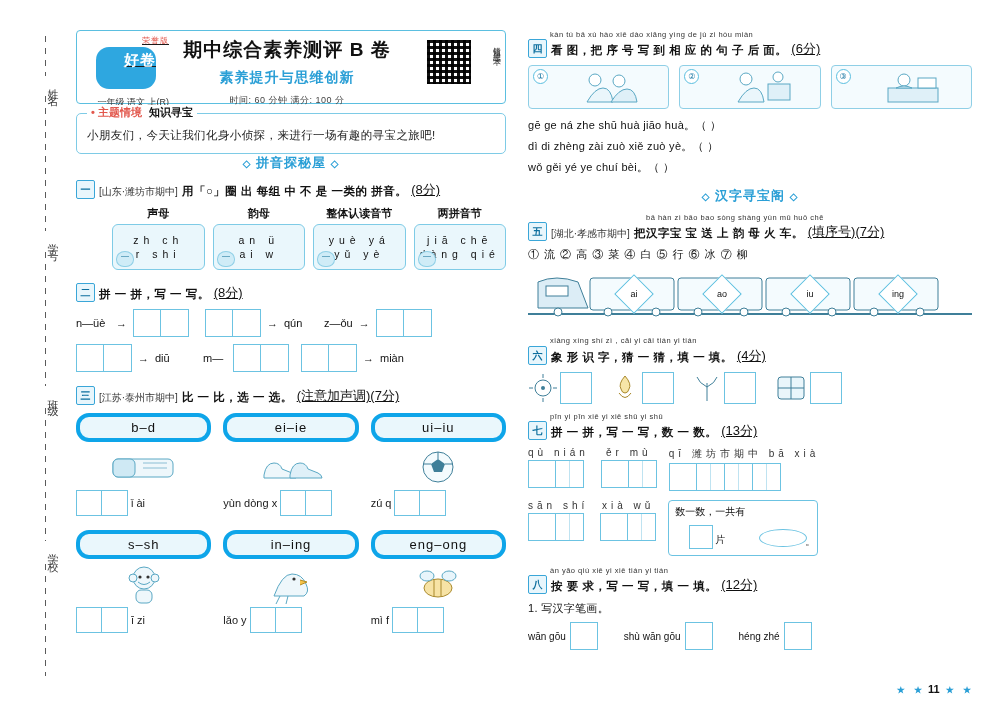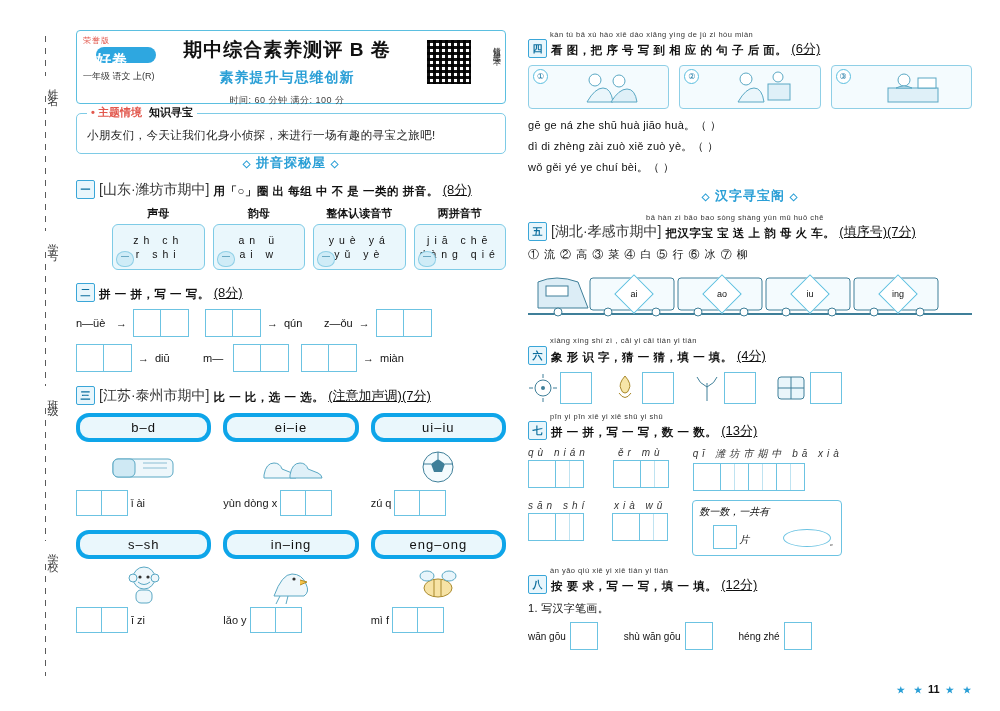--- a/index.html
+++ b/index.html
@@ -31,27 +31,27 @@
   
   .colL{position:absolute;left:76px;top:30px;width:430px;}
   .colR{position:absolute;left:528px;top:30px;width:444px;}
 
   
   .header{
     position:relative;height:72px;border:1px solid #5bbfe0;border-radius:4px;
     background:#fff;
   }
   .hdr-left{
-    position:absolute;left:6px;top:4px;width:86px;height:62px;text-align:left;
+    position:absolute;left:6px;top:4px;width:86px;height:62px;text-align:right;text-decoration:underline;
   }
   .badge-top{
     font-size:8px;color:#e2574c;letter-spacing:1px;
   }
   .logo{
-    margin:1px auto 7px;width:60px;height:16px;background:#2ea7e0;border-radius:13px;
+    margin:1px auto 7px;width:60px;height:42px;background:#2ea7e0;border-radius:13px;
     color:#fff;font-size:15px;font-weight:bold;line-height:26px;letter-spacing:1px;
   }
   .grade{font-size:9px;color:#333;margin-top:3px;}
   .hdr-mid{position:absolute;left:96px;top:6px;right:104px;text-align:center;}
   .h-title{font-size:19px;font-weight:bold;color:#111;letter-spacing:1px;}
   .h-sub{font-size:14px;font-weight:bold;color:#2a9fd6;margin-top:6px;letter-spacing:1px;}
   .h-info{font-size:9px;color:#444;margin-top:7px;letter-spacing:0.5px;}
   .hdr-right{position:absolute;right:4px;top:4px;width:98px;height:62px;}
   .qr{
     position:absolute;left:22px;top:3px;width:44px;height:44px;
@@ -84,21 +84,21 @@
   .banner .sq{color:#2a9fd6;font-size:10px;}
 
   
   .q{position:relative;margin-top:8px;}
   .qhead{display:flex;align-items:flex-end;gap:4px;font-size:11.5px;color:#111;}
   .qnum{
     display:inline-block;min-width:17px;height:17px;line-height:17px;text-align:center;
     border:1px solid #3aa6d8;color:#0d6f9e;font-size:10px;background:#e8f6fc;border-radius:2px;
     font-weight:bold;
   }
-  .src{font-size:14px;color:#333;}
+  .src{font-size:10px;color:#333;}
   .pinyin-row{font-size:7.5px;color:#333;letter-spacing:0.5px;}
   .qtext{font-weight:bold;letter-spacing:0.5px;}
   .score{font-size:13px;color:#111;text-decoration:underline;}
 
   
   .cat-row{display:flex;gap:8px;margin-top:7px;padding-left:36px;}
   .cat{flex:1;text-align:center;}
   .cat-t{font-size:11px;font-weight:bold;color:#111;}
   .cat-b{
     margin-top:3px;border:1px solid #7ecbe6;border-radius:6px;background:#eaf7fc;
@@ -165,21 +165,21 @@
     transform:rotate(45deg);display:inline-block;
   }
   .diamond span{
     display:block;transform:rotate(-45deg);font-size:9px;line-height:26px;text-align:center;color:#111;
   }
 
   .sym-row{display:flex;gap:4px;margin-top:7px;align-items:center;}
   .sym-item{display:flex;align-items:center;gap:2px;}
   .sym-box{width:30px;height:30px;border:1px solid #6cc3e2;background:#fff;}
 
-  .w7{display:flex;gap:24px;margin-top:7px;font-style:italic;}
+  .w7{display:flex;gap:12px;margin-top:7px;}
   .w7 .unit{text-align:left;}
   .w7 .ul{font-size:10px;color:#333;letter-spacing:4px;text-align:center;margin-bottom:2px;}
   .countbox{
     border:1px solid #6cc3e2;border-radius:4px;width:150px;height:56px;position:relative;
     font-size:10px;color:#111;padding:4px 6px;box-sizing:border-box;
   }
   .oval{
     position:absolute;right:10px;bottom:8px;width:46px;height:16px;border:1px solid #6cc3e2;
     border-radius:50%;
   }

